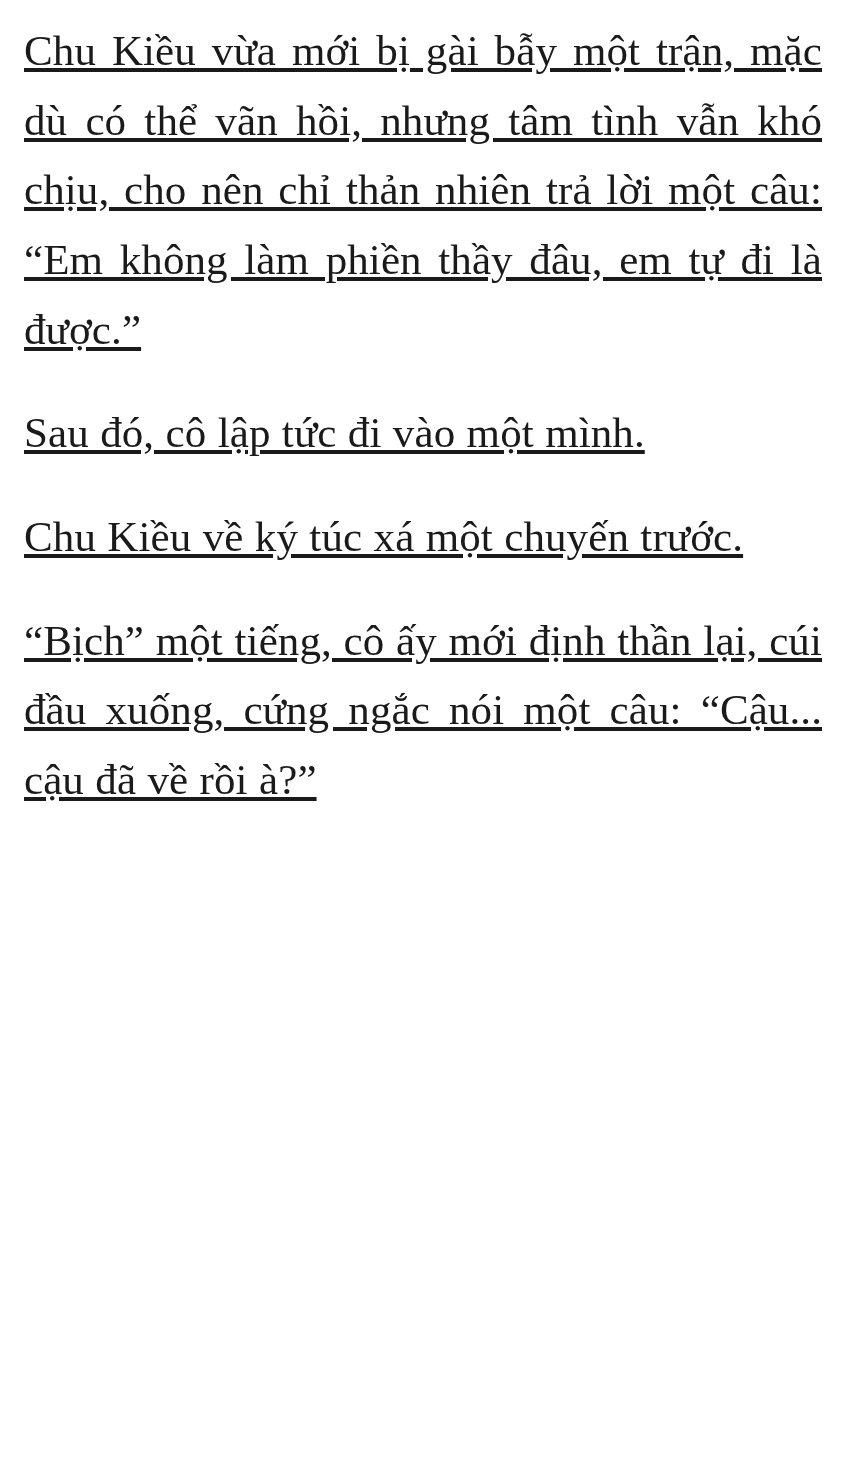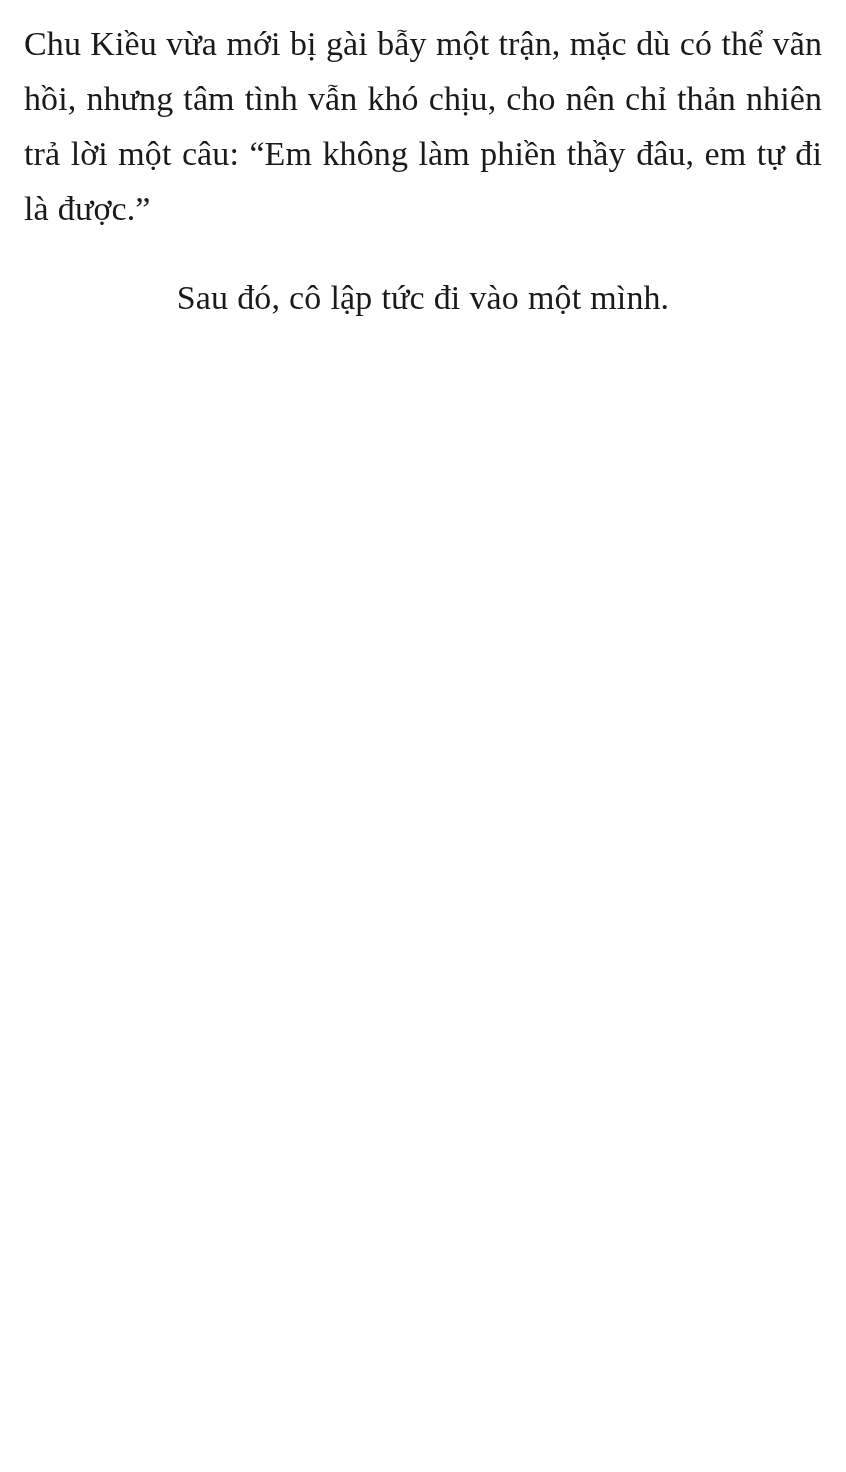--- a/index.html
+++ b/index.html
@@ -13,33 +13,36 @@
     font-family: "Liberation Serif", "DejaVu Serif", serif;
     color: #1a1a1a;
   }
   .reader {
     box-sizing: border-box;
     width: 846px;
     padding: 16px 24px 20px 24px;
   }
   .para {
     margin: 0 0 34px 0;
-    font-size: 34px;
+    font-size: 43px;
     line-height: 1.62;
     text-align: justify;
     text-justify: inter-word;
     letter-spacing: 0.1px;
     word-spacing: 0.5px;
+    text-decoration: underline;
   }
   .para:last-child {
     margin-bottom: 0;
   }
   .para.left {
-    text-align: center;
+    text-align: left;
   }
 </style>
 </head>
 <body>
 
 <div class="reader">
   <p class="para">Chu Kiều vừa mới bị gài bẫy một trận, mặc dù có thể vãn hồi, nhưng tâm tình vẫn khó chịu, cho nên chỉ thản nhiên trả lời một câu: “Em không làm phiền thầy đâu, em tự đi là được.”</p>
   <p class="para left">Sau đó, cô lập tức đi vào một mình.</p>
+  <p class="para left">Chu Kiều về ký túc xá một chuyến trước.</p>
+  <p class="para">“Bịch” một tiếng, cô ấy mới định thần lại, cúi đầu xuống, cứng ngắc nói một câu: “Cậu... cậu đã về rồi à?”</p>
 </div>
 
 </body></html>

